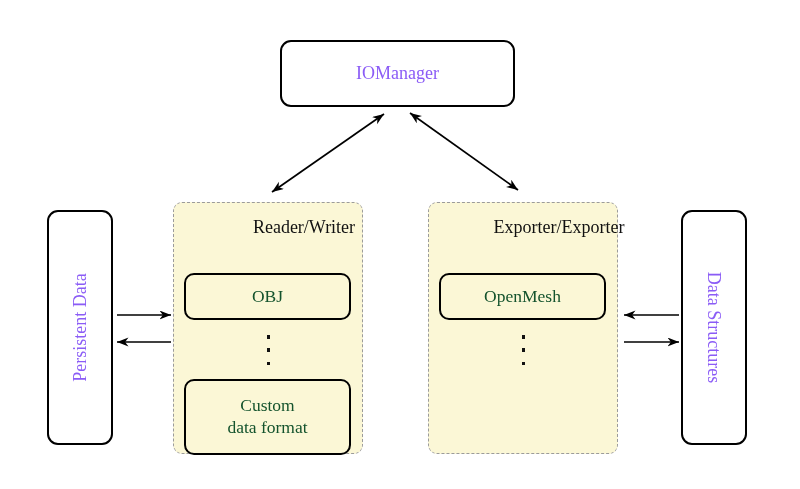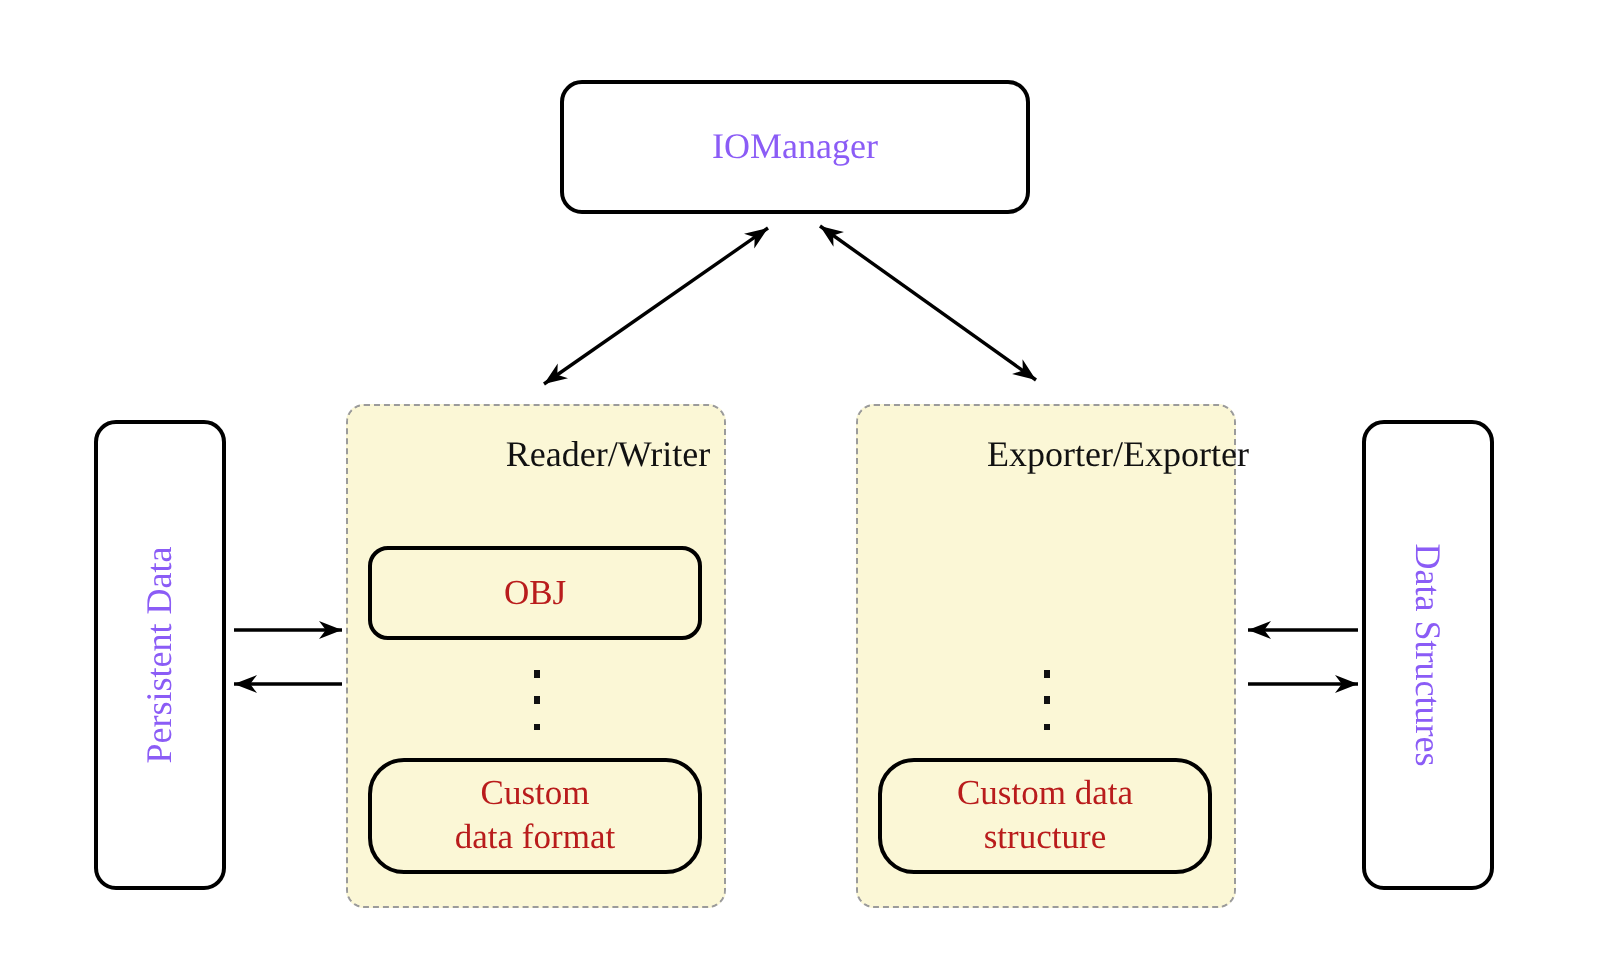--- a/index.html
+++ b/index.html
@@ -53,26 +53,26 @@
     width: 167px;
     background: #FBF7D6;
     border: 2.5px solid #000000;
     border-radius: 10px;
     display: flex;
     flex-direction: column;
     align-items: center;
     justify-content: center;
     font-size: 17.5px;
     line-height: 1.25;
-    color: #b91c1c;
+    color: #14532d;
     box-sizing: border-box;
     text-align: center;
   }
   .inner-top { top: 70px; height: 47px; }
-  .inner-bottom { top: 176px; height: 58px; border-radius: 18px; }
+  .inner-bottom { top: 176px; height: 76px; }
   .vdots {
     position: absolute;
     left: 0;
     top: 132px;
     width: 100%;
     height: 30px;
     display: flex;
     flex-direction: column;
     align-items: center;
     justify-content: space-between;
@@ -118,29 +118,28 @@
         <i></i>
       </div>
     <div class="inner-node inner-bottom">
       <span>Custom</span>
       <span>data format</span>
     </div>
   </div>
 
   <div class="group" style="left:428px; top:202px; width:190px; height:252px;">
     <div class="group-title">Exporter/Exporter</div>
+    <div class="inner-node inner-top">
+      <span>OpenMesh</span>
+    </div>
     <div class="vdots">
         <i></i>
         <i></i>
         <i></i>
       </div>
-    <div class="inner-node inner-bottom">
-      <span>Custom data</span>
-      <span>structure</span>
-    </div>
   </div>
 
   <svg class="arrows" width="800" height="489" viewBox="0 0 800 489">
     <defs>
       <marker id="head" markerUnits="userSpaceOnUse" markerWidth="13" markerHeight="10" refX="11.5" refY="4.5" orient="auto-start-reverse">
         <path d="M0,0 L11.5,4.5 L0,9 L3.4,4.5 Z" fill="#000000"></path>
       </marker>
     </defs>
 
     <line x1="384" y1="114" x2="272" y2="192" stroke="#000000" stroke-width="1.7" marker-start="url(#head)" marker-end="url(#head)"></line>

